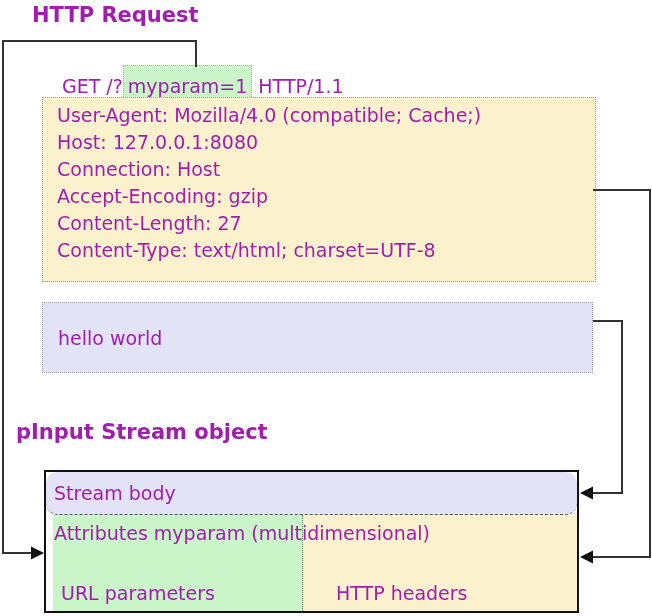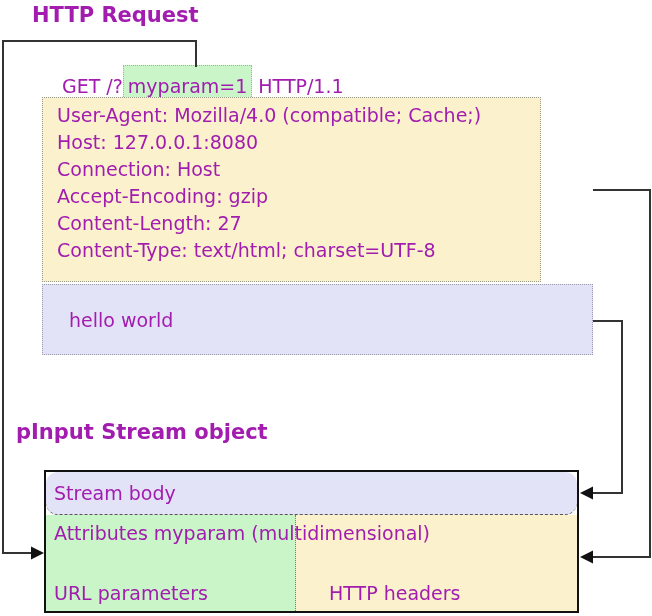--- a/index.html
+++ b/index.html
@@ -17,35 +17,35 @@
   .request-line {
     left:62px; top:75px; font-size:19px; white-space:nowrap;
   }
   .hl {
     background:#c9f5c9;
     border:1px dotted #85c585;
     padding:9px 4px 1px 4px;
   }
 
   .headers-box {
-    left:42px; top:97px; width:499px; height:185px;
+    left:42px; top:97px; width:554px; height:185px;
     box-sizing:border-box;
     background:#fbf2cd;
     border:1px dotted #9a9a88;
     padding:4px 0 0 14px;
     font-size:19px; line-height:27px;
     white-space:nowrap;
   }
   .body-box {
-    left:42px; top:284px; width:551px; height:71px;
+    left:42px; top:302px; width:551px; height:71px;
     box-sizing:border-box;
     background:#e3e3f7;
     border:1px dotted #9a9aae;
     display:flex; align-items:center;
-    padding-left:26px;
+    padding-left:15px;
     font-size:19px;
   }
 
   .stream-box {
     left:44px; top:470px; width:535px; height:143px;
     box-sizing:border-box;
     border:2px solid #111111;
     display:flex; flex-direction:column;
   }
   .stream-row1 {
@@ -57,20 +57,21 @@
     font-size:19px;
     border-radius:12px;
   }
   .stream-row2 {
     position:relative; flex:1; display:flex;
   }
   .cell-green {
     position:relative; width:250px; box-sizing:border-box;
     background:#c9f5c9;
     border-right:1px dotted #5f8f5f;
+    margin-left:7px;
   }
   .cell-yellow {
     position:relative; flex:1;
     background:#fbf2cd;
   }
   .attr-label {
     position:absolute; left:8px; top:7px;
     font-size:19px; white-space:nowrap; z-index:2;
   }
   .url-label {

